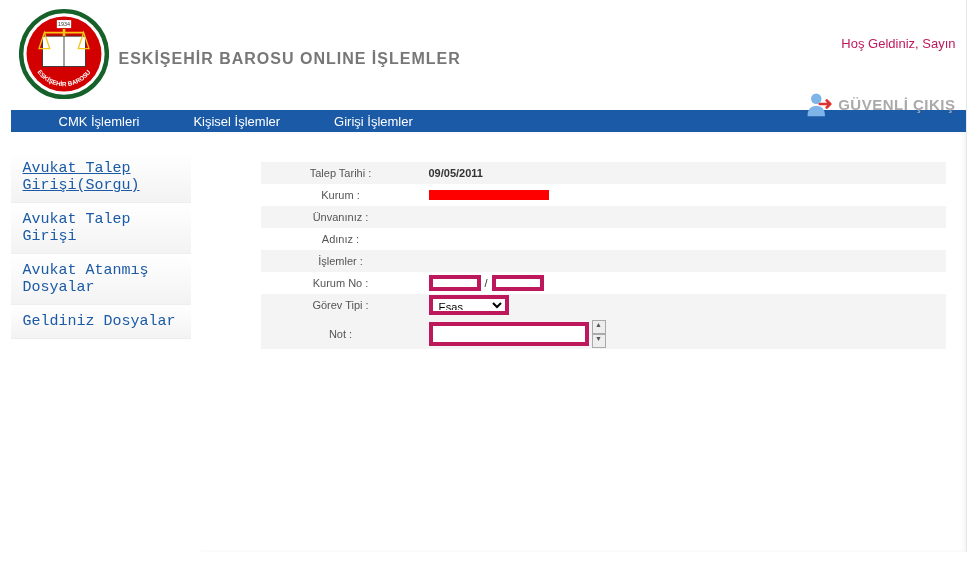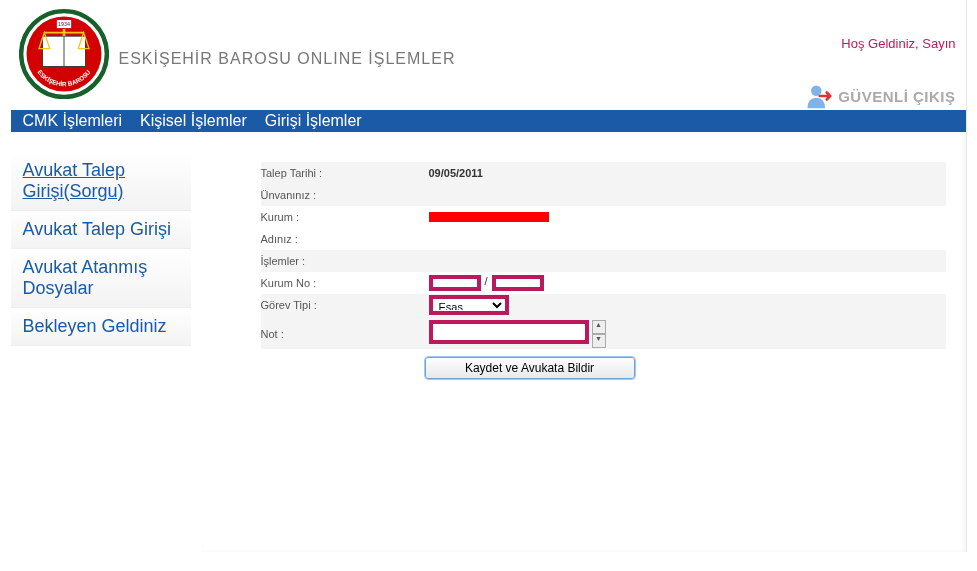--- a/index.html
+++ b/index.html
@@ -24,33 +24,33 @@
   .logo {
     position: absolute;
     left: 8px; top: 4px;
     width: 90px; height: 100px;
   }
   .logo svg { width: 100%; height: 100%; }
   .site-title {
     position: absolute;
     left: 108px; top: 50px;
     font-size: 16px;
-    font-weight: normal;
+    font-weight: bold;
     letter-spacing: 1px;
     color: #777;
   }
   .welcome {
     position: absolute;
     right: 10px; top: 36px;
     color: #be185d;
     font-size: 13px;
   }
   .logout {
     position: absolute;
-    right: 10px; top: 82px;
+    right: 10px; top: 90px;
     display: flex;
     align-items: center;
     gap: 6px;
     cursor: pointer;
   }
   .logout .txt {
     font-size: 15px;
     font-weight: bold;
     color: #aaa;
     letter-spacing: 0.5px;
@@ -61,43 +61,45 @@
     background: #1b5aa6;
     height: 22px;
     display: flex;
     align-items: center;
     padding: 0 12px;
     gap: 18px;
   }
   .topmenu a {
     color: #fff;
     text-decoration: none;
-    font-size: 16px;
-    cursor: pointer;
+    font-size: 13px;
+    cursor: pointer;
+    margin-left: 36px;
   }
   
   .body {
     display: flex;
     min-height: 420px;
     background: #fff;
   }
   .sidebar {
     width: 180px;
     padding-top: 20px;
     background: #fff;
   }
   .sidebar-item {
     display: block;
     padding: 8px 12px;
     color: #1b5aa6;
     text-decoration: none;
-    font-size: 18px;
+    font-size: 15px;
     border-bottom: 1px solid #eee;
     background: linear-gradient(to bottom, #fff 0%, #f3f3f3 100%);
     cursor: pointer;
+    font-family: Liberation Mono, monospace;
   }
   .sidebar-item.active {
     text-decoration: underline;
   }
   .content {
     flex: 1;
     background: #fff;
     box-shadow: -2px 0 4px rgba(0,0,0,0.05) inset;
     padding: 30px 20px 20px 60px;
     margin-left: 10px;
@@ -105,28 +107,28 @@
   .form-row {
     display: flex;
     align-items: center;
     height: 22px;
     margin-bottom: 0;
     font-size: 11px;
   }
   .form-row.alt { background: #f4f4f4; }
   .lbl {
     width: 160px;
-    text-align: left;
+    text-align: center;
     padding-right: 4px;
     color: #555;
   }
   .val {
     padding-left: 4px;
     display: flex;
-    align-items: flex-start;
+    align-items: center;
     gap: 4px;
   }
   .redacted {
     display: inline-block;
     width: 120px; height: 10px;
     background: #ff0000;
   }
   input[type=text], select, textarea {
     font-size: 11px;
     border: 4px solid #be185d;
@@ -218,42 +220,42 @@
     <a>CMK İşlemleri</a>
     <a>Kişisel İşlemler</a>
     <a>Girişi İşlemler</a>
   </div>
 
   <div class="body">
     <div class="sidebar">
       <a class="sidebar-item active">Avukat Talep Girişi(Sorgu)</a>
       <a class="sidebar-item">Avukat Talep Girişi</a>
       <a class="sidebar-item">Avukat Atanmış Dosyalar</a>
-      <a class="sidebar-item">Bekleyen Geldiniz</a>
+      <a class="sidebar-item">Geldiniz Dosyalar</a>
     </div>
 
     <div class="content">
 
       <div class="form-row alt">
         <div class="lbl">Talep Tarihi :</div>
         <div class="val">
             <b>09/05/2011</b>
+          </div>
+      </div>
+
+      <div class="form-row">
+        <div class="lbl">Kurum :</div>
+        <div class="val">
+            <span class="redacted"></span>
           </div>
       </div>
 
       <div class="form-row alt">
         <div class="lbl">Ünvanınız :</div>
         <div class="val"></div>
-      </div>
-
-      <div class="form-row">
-        <div class="lbl">Kurum :</div>
-        <div class="val">
-            <span class="redacted"></span>
-          </div>
       </div>
 
       <div class="form-row">
         <div class="lbl">Adınız :</div>
         <div class="val"></div>
       </div>
 
       <div class="form-row alt">
         <div class="lbl">İşlemler :</div>
         <div class="val"></div>
@@ -282,20 +284,17 @@
         <div class="lbl">Not :</div>
         <div class="val">
           <textarea class="note-area" style=""></textarea>
           <span class="spinner">
             <span class="spin-btn">▲</span>
             <span class="spin-btn">▼</span>
           </span>
         </div>
       </div>
 
-      <div class="submit-row">
-        <button class="submit-btn">Kaydet ve Avukata Bildir</button>
-      </div>
 
     </div>
   </div>
 
 </div>
 
 </body></html>

